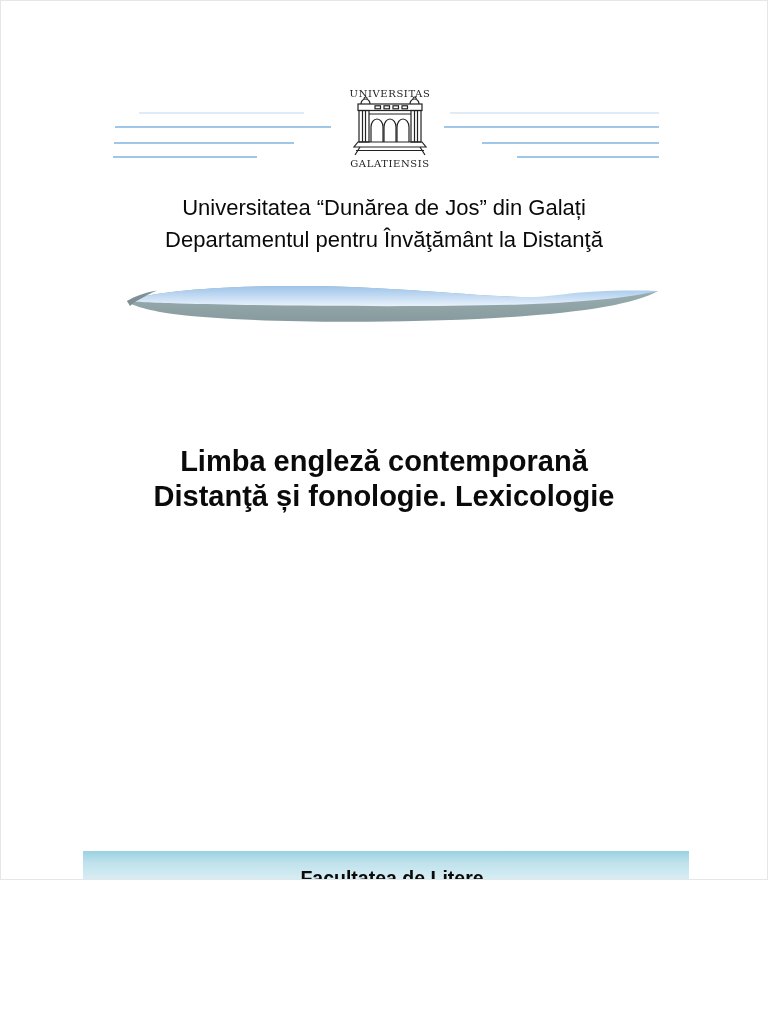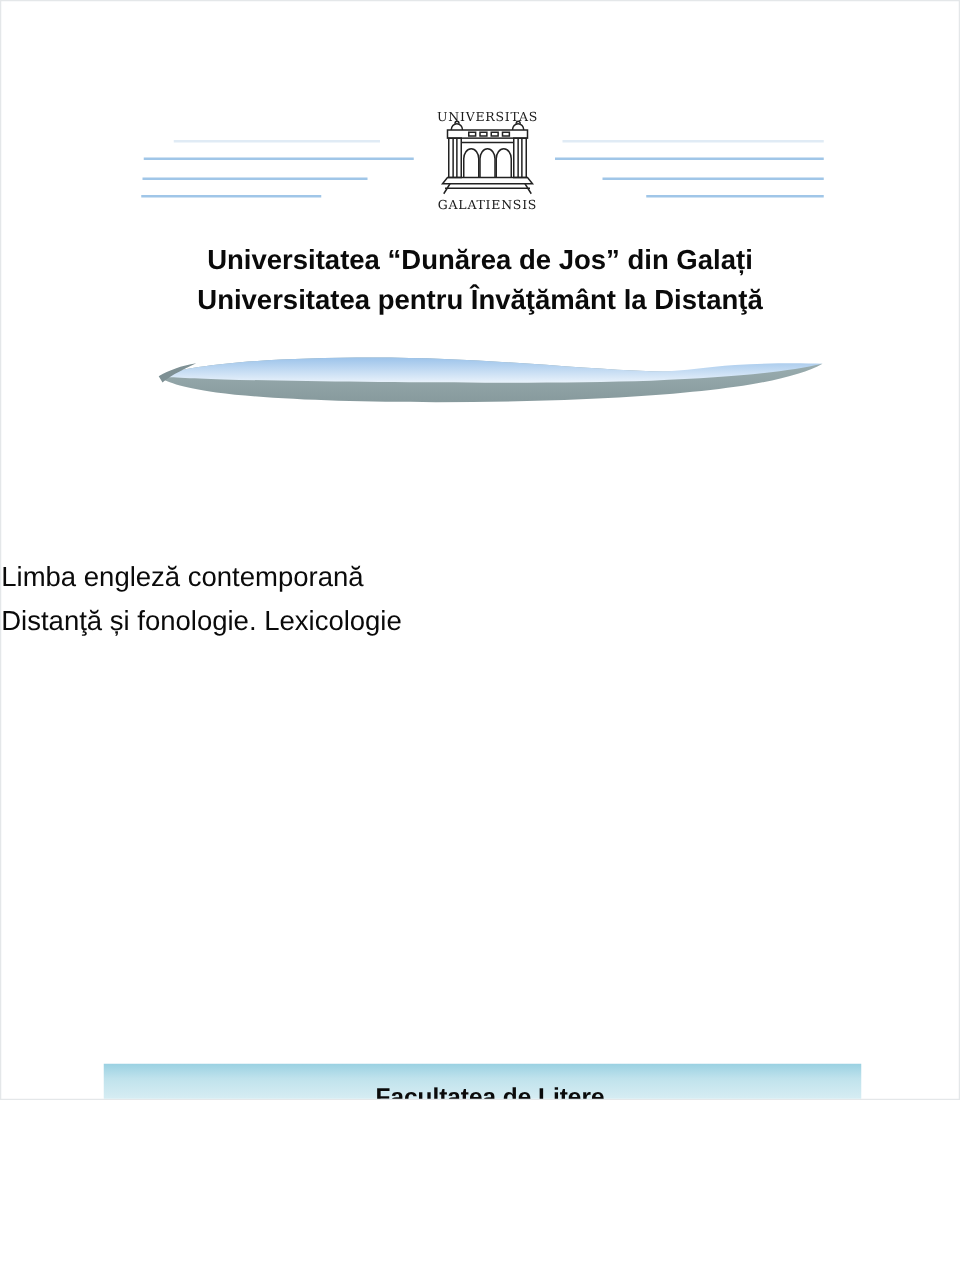--- a/index.html
+++ b/index.html
@@ -27,33 +27,34 @@
   .rule.faint {
     background: #e0ebf5;
   }
   
   .hdr-line {
     position: absolute;
     left: 0;
     right: 0;
     text-align: center;
     font-size: 22px;
-    font-weight: bold;
+    font-weight: normal;
     letter-spacing: 0px;
     color: #0a0a0a;
   }
   
   .course-title {
     position: absolute;
     left: 0;
     right: 0;
     top: 443px;
-    font-size: 22px;
+    text-align: center;
+    font-size: 29px;
     line-height: 35px;
-    font-weight: normal;
+    font-weight: bold;
     color: #0a0a0a;
   }
   .author {
     position: absolute;
     left: 0;
     right: 0;
     top: 551px;
     text-align: center;
     font-size: 21px;
     font-weight: bold;
@@ -146,21 +147,21 @@
   <div class="rule" style="left:114px; top:125px; width:216px;"></div>
   <div class="rule" style="left:113px; top:141px; width:180px;"></div>
   <div class="rule" style="left:112px; top:155px; width:144px;"></div>
 
   <div class="rule faint" style="left:449px; top:111px; width:209px;"></div>
   <div class="rule" style="left:443px; top:125px; width:215px;"></div>
   <div class="rule" style="left:481px; top:141px; width:177px;"></div>
   <div class="rule" style="left:516px; top:155px; width:142px;"></div>
 
   <div class="hdr-line" style="top:194px;">Universitatea “Dunărea de Jos” din Galați</div>
-  <div class="hdr-line" style="top:226px;">Universitatea pentru Învăţământ la Distanţă</div>
+  <div class="hdr-line" style="top:226px;">Departamentul pentru Învăţământ la Distanţă</div>
 
   <svg class="swoosh-svg" width="540" height="40" viewBox="0 0 540 40">
     <defs>
       <linearGradient id="swooshGray" x1="0" y1="0" x2="0" y2="1">
         <stop offset="0" stop-color="#9db0b2"></stop>
         <stop offset="1" stop-color="#879a9d"></stop>
       </linearGradient>
       <linearGradient id="swooshBlue" x1="0" y1="0" x2="0" y2="1">
         <stop offset="0" stop-color="#9cc3ea"></stop>
         <stop offset="1" stop-color="#e9f2fb"></stop>

